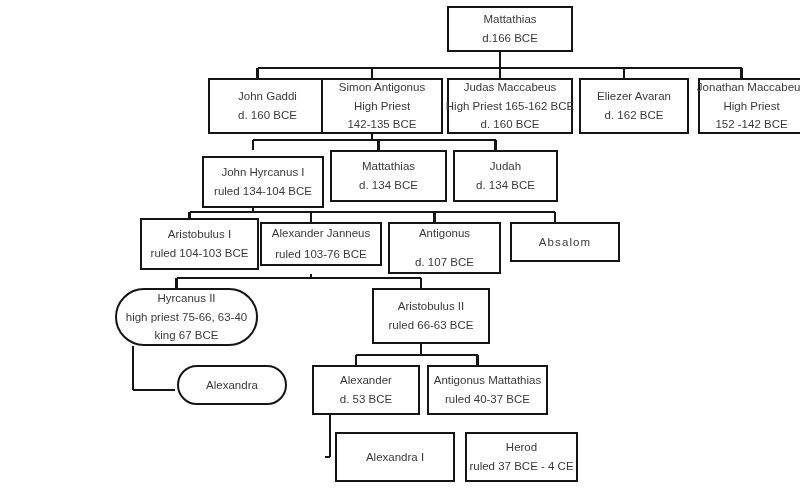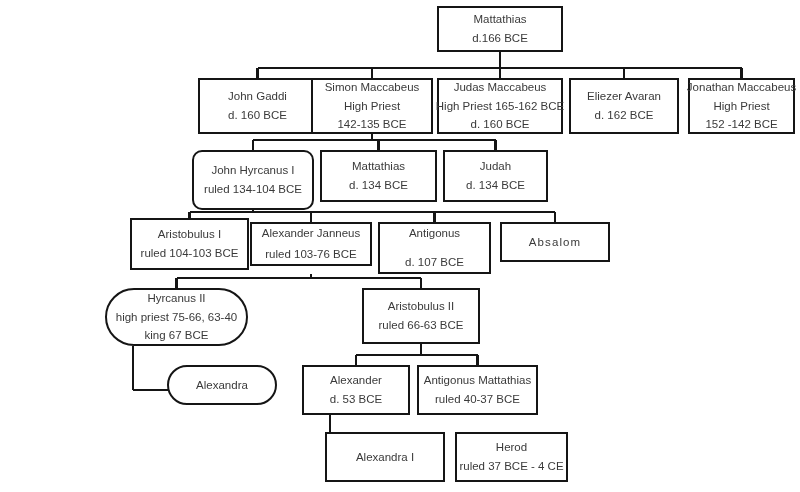--- a/index.html
+++ b/index.html
@@ -30,20 +30,21 @@
     background: #ffffff;
     display: flex;
     flex-direction: column;
     align-items: center;
     justify-content: center;
     text-align: center;
     color: #3a3a3a;
     font-size: 11.5px;
     line-height: 1.62;
     z-index: 2;
+    margin-left: 10px;
   }
   .node .ln {
     display: block;
     white-space: nowrap;
   }
   .node.spaced .ln {
     letter-spacing: 1.1px;
   }
 </style>
 </head>
@@ -84,39 +85,39 @@
     </svg>
 <div class="node" style="left: 437px; top: 6px; width: 126px; height: 46px; border-color: rgb(21, 21, 21); color: rgb(58, 58, 58);">
       <span class="ln">Mattathias</span>
       <span class="ln">d.166 BCE</span>
     </div>
     <div class="node" style="left: 198px; top: 78px; width: 119px; height: 56px; border-color: rgb(21, 21, 21); color: rgb(58, 58, 58);">
       <span class="ln">John Gaddi</span>
       <span class="ln">d. 160 BCE</span>
     </div>
     <div class="node" style="left: 311px; top: 78px; width: 122px; height: 56px; border-color: rgb(21, 21, 21); color: rgb(58, 58, 58);">
-      <span class="ln">Simon Maccabeus</span>
+      <span class="ln">Simon Antigonus</span>
       <span class="ln">High Priest</span>
       <span class="ln">142-135 BCE</span>
     </div>
     <div class="node" style="left: 437px; top: 78px; width: 126px; height: 56px; border-color: rgb(21, 21, 21); color: rgb(58, 58, 58);">
       <span class="ln">Judas Maccabeus</span>
       <span class="ln">High Priest 165-162 BCE</span>
       <span class="ln">d. 160 BCE</span>
     </div>
     <div class="node" style="left: 569px; top: 78px; width: 110px; height: 56px; border-color: rgb(21, 21, 21); color: rgb(58, 58, 58);">
       <span class="ln">Eliezer Avaran</span>
       <span class="ln">d. 162 BCE</span>
     </div>
     <div class="node" style="left: 688px; top: 78px; width: 107px; height: 56px; border-color: rgb(21, 21, 21); color: rgb(58, 58, 58);">
       <span class="ln">Jonathan Maccabeus</span>
       <span class="ln">High Priest</span>
       <span class="ln">152 -142 BCE</span>
     </div>
-    <div class="node" style="left: 192px; top: 150px; width: 122px; height: 60px; border-color: rgb(21, 21, 21); color: rgb(58, 58, 58); border-radius: 10px;">
+    <div class="node" style="left: 192px; top: 156px; width: 122px; height: 52px; border-color: rgb(21, 21, 21); color: rgb(58, 58, 58);">
       <span class="ln">John Hyrcanus I</span>
       <span class="ln">ruled 134-104 BCE</span>
     </div>
     <div class="node" style="left: 320px; top: 150px; width: 117px; height: 52px; border-color: rgb(21, 21, 21); color: rgb(58, 58, 58);">
       <span class="ln">Mattathias</span>
       <span class="ln">d. 134 BCE</span>
     </div>
     <div class="node" style="left: 443px; top: 150px; width: 105px; height: 52px; border-color: rgb(21, 21, 21); color: rgb(58, 58, 58);">
       <span class="ln">Judah</span>
       <span class="ln">d. 134 BCE</span>

